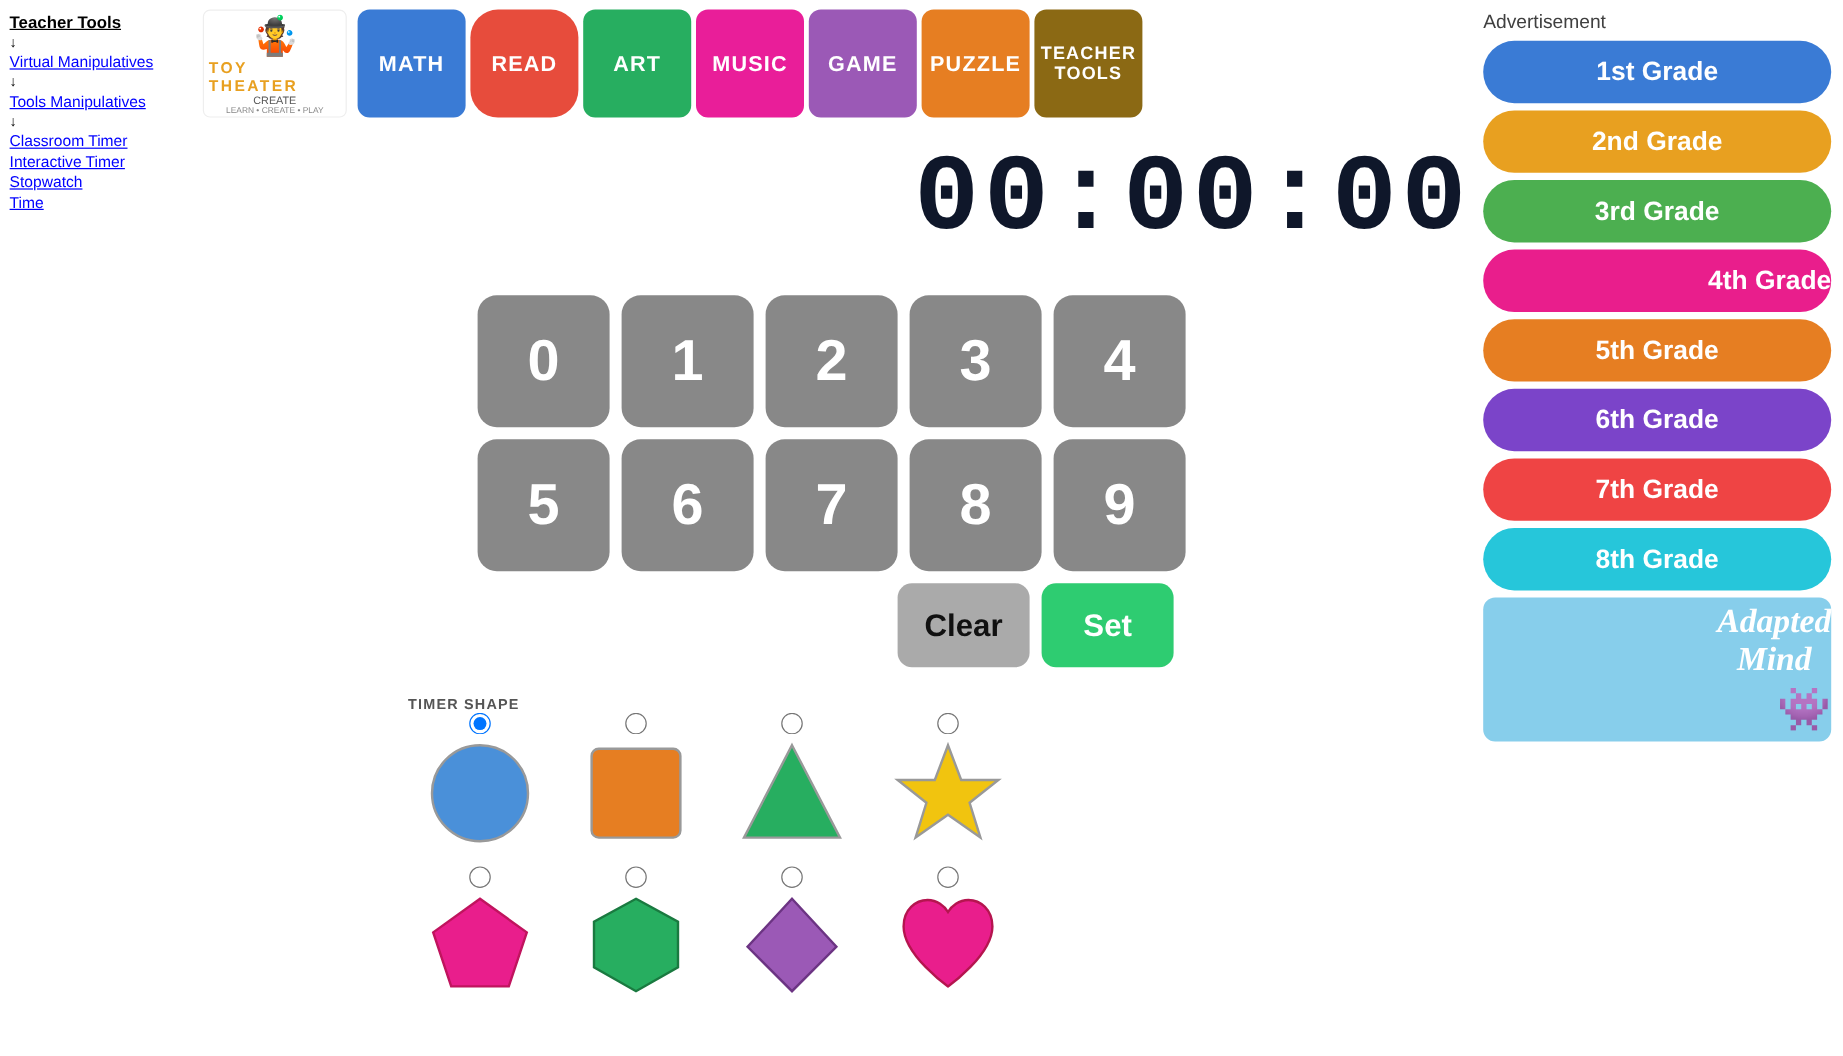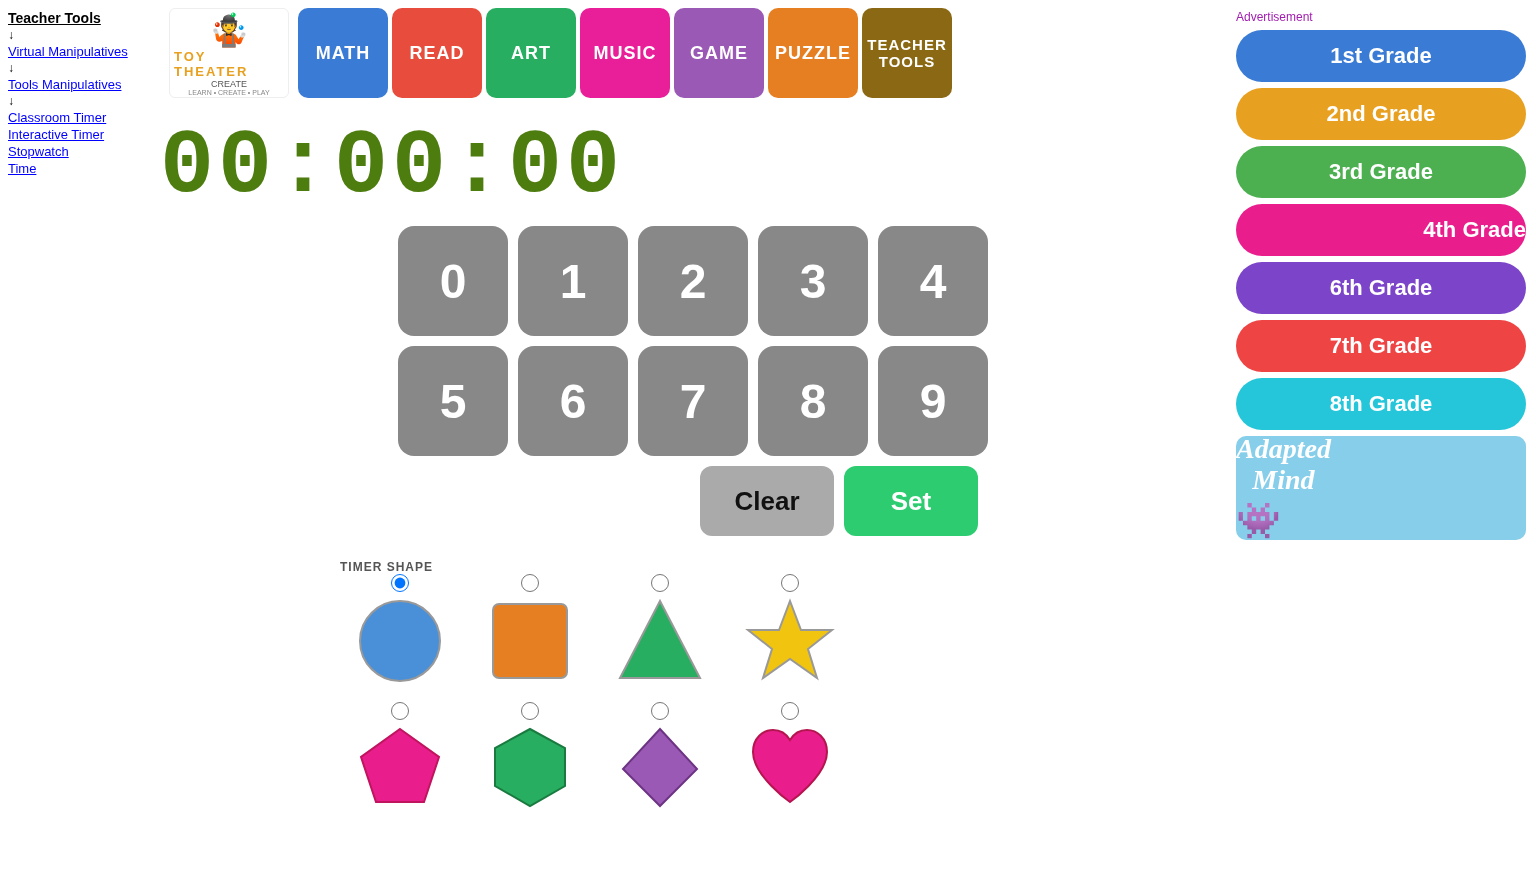--- a/index.html
+++ b/index.html
@@ -58,34 +58,34 @@
       border-radius: 10px;
       color: #fff;
       font-weight: bold;
       font-size: 18px;
       cursor: pointer;
       width: 90px;
       height: 90px;
       letter-spacing: 1px;
     }
     .nav-btn.math   { background: #3a7bd5; }
-    .nav-btn.read   { background: #e74c3c; }
+    .nav-btn.read   { background: #e74c3c; border-radius: 23px; }
     .nav-btn.art    { background: #27ae60; }
     .nav-btn.music  { background: #e91e99; }
     .nav-btn.puzzle { background: #e67e22; }
     .nav-btn.game   { background: #9b59b6; }
     .nav-btn.teacher{ background: #8b6914; font-size: 15px; }
 
     
     #timer-display {
-      text-align: left;
+      text-align: right;
       font-size: 90px;
       font-weight: bold;
-      color: #4d7c0f;
-      margin: 10px 0 8px 0;
+      color: #0f172a;
+      margin: 10px 0 28px 0;
       font-family: 'Courier New', monospace;
       letter-spacing: 4px;
     }
 
     
     #keypad {
       display: flex;
       flex-direction: column;
       align-items: center;
       gap: 10px;
@@ -111,21 +111,21 @@
 
     
     #action-row {
       display: flex;
       justify-content: flex-end;
       gap: 10px;
       width: 570px;
       margin: 10px auto 0 auto;
     }
     .action-btn {
-      width: 134px;
+      width: 110px;
       height: 70px;
       border-radius: 12px;
       font-size: 26px;
       font-weight: bold;
       border: none;
       cursor: pointer;
     }
     .clear-btn { background: #aaa; color: #111; }
     .set-btn   { background: #2ecc71; color: #fff; }
 
@@ -166,22 +166,22 @@
     }
 
     
     #ad-sidebar {
       width: 310px;
       min-width: 310px;
       padding: 10px;
       background: #fff;
     }
     .ad-label {
-      font-size: 12px;
-      color: #a21caf;
+      font-size: 16px;
+      color: #404040;
       margin-bottom: 6px;
     }
     .grade-btn {
       display: block;
       width: 100%;
       height: 52px;
       border-radius: 28px;
       border: none;
       color: #fff;
       font-size: 22px;
@@ -194,25 +194,25 @@
     .grade-2  { background: #e8a020; }
     .grade-3  { background: #4caf50; }
     .grade-4  { background: #e91e8c; text-align: right; }
     .grade-5  { background: #e67e22; }
     .grade-6  { background: #7b44c9; }
     .grade-7  { background: #ef4444; }
     .grade-8  { background: #26c6da; }
 
     .adapted-mind-ad {
       width: 100%;
-      height: 104px;
+      height: 120px;
       background: #87ceeb;
       border-radius: 10px;
       display: flex;
-      align-items: flex-start;
+      align-items: flex-end;
       justify-content: center;
       flex-direction: column;
       gap: 4px;
       margin-top: 4px;
     }
     .adapted-mind-text {
       font-size: 28px;
       font-weight: bold;
       color: #fff;
       font-style: italic;
@@ -391,20 +391,21 @@
     </div>
   </div>
 </div>
 
 <div id="ad-sidebar">
   <div class="ad-label">Advertisement</div>
   <button class="grade-btn grade-1">1st Grade</button>
   <button class="grade-btn grade-2">2nd Grade</button>
   <button class="grade-btn grade-3">3rd Grade</button>
   <button class="grade-btn grade-4">4th Grade</button>
+  <button class="grade-btn grade-5">5th Grade</button>
   <button class="grade-btn grade-6">6th Grade</button>
   <button class="grade-btn grade-7">7th Grade</button>
   <button class="grade-btn grade-8">8th Grade</button>
   <div class="adapted-mind-ad">
     <div class="adapted-mind-text">Adapted<br>Mind</div>
     <div style="font-size:36px;">👾</div>
   </div>
 </div>
 
 </body></html>

